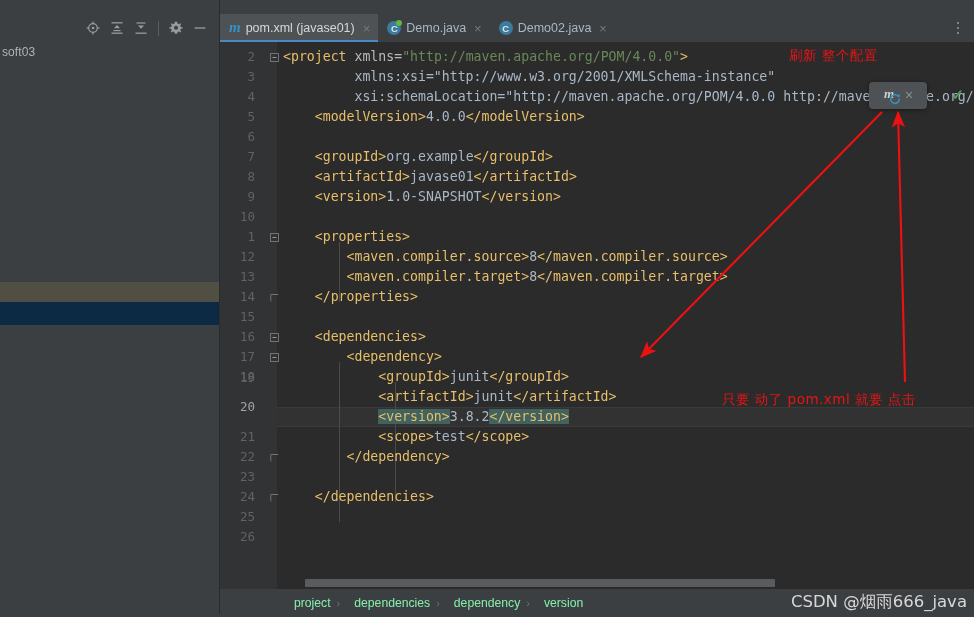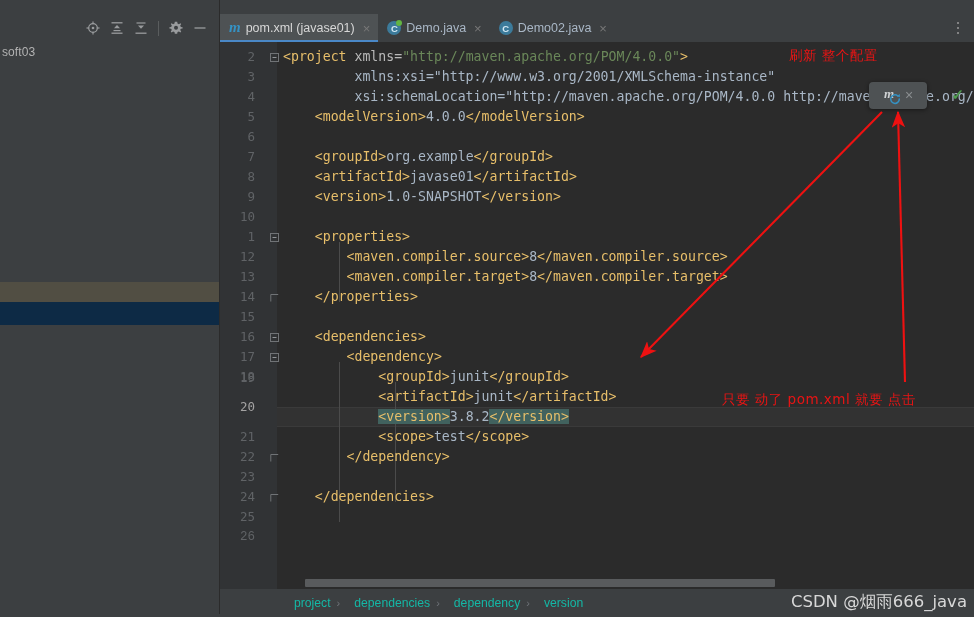--- a/index.html
+++ b/index.html
@@ -162,21 +162,21 @@
   .anno-top { left: 789px; top: 47px; font-size: 13.5px; }
   .anno-bottom { left: 722px; top: 391px; font-size: 13.5px; }
   .arrows { position: absolute; left: 0; top: 0; width: 974px; height: 617px; pointer-events: none; }
 
   
   .breadcrumb {
     position: absolute; left: 220px; bottom: 0; right: 0; height: 28px;
     background: #3c3f41; display: flex; align-items: center;
     padding-left: 66px; gap: 6px;
   }
-  .crumb { font-size: 12.2px; color: #14b8a6; white-space: nowrap; padding-left: 8px; }
+  .crumb { font-size: 12.2px; color: #86efac; white-space: nowrap; padding-left: 8px; }
   .crumb-sep { font-size: 11px; color: #6e7277; }
   .watermark {
     position: absolute; right: 7px; bottom: 4px;
     font-size: 16.5px; color: #d8d8d8; white-space: nowrap;
     font-family: "DejaVu Sans", sans-serif;
   }
   .bottom-strip {
     position: absolute; left: 0; right: 0; bottom: 0; height: 3px; background: #3c3f41;
   }
 </style>
@@ -314,21 +314,21 @@
           </svg>
         </div>
         <div class="gutter-line" style="top: 425px;">23</div>
         <div class="gutter-line" style="top: 445px;">24</div>
         <div class="fold" style="top: 445px;">
           <svg width="9" height="9" viewBox="0 0 9 9">
             <path d="M0.8 8.5 L0.8 1.5 L8.2 1.5" fill="none" stroke="#707376"></path>
           </svg>
         </div>
         <div class="gutter-line" style="top: 465px;">25</div>
-        <div class="gutter-line" style="top: 485px; font-family: Liberation Mono, monospace;">26</div>
+        <div class="gutter-line" style="top: 485px;">26</div>
       </div>
     <div class="code-area" id="codearea">
       <div class="cur-line-bg" id="curlinebg" style="top: 365px;"></div>
 
       <div class="indent-guide" style="left:62px; top:200px; height:60px;"></div>
       <div class="indent-guide" style="left:62px; top:320px; height:160px;"></div>
       <div class="indent-guide" style="left:118px; top:340px; height:120px;"></div>
     <div class="codeline" style="top: 5px;"><span class="tg">&lt;project</span> <span class="at">xmlns</span><span class="at">=</span><span class="st">"http://maven.apache.org/POM/4.0.0"</span><span class="tg">&gt;</span></div>
         <div class="codeline" style="top: 25px;"><span class="tx">         xmlns:xsi="http://www.w3.org/2001/XMLSchema-instance"</span></div>
         <div class="codeline" style="top: 45px;"><span class="tx">         xsi:schemaLocation="http://maven.apache.org/POM/4.0.0 http://maven.apache.org/xsd/maven-4.0.0.xsd"&gt;</span></div>

